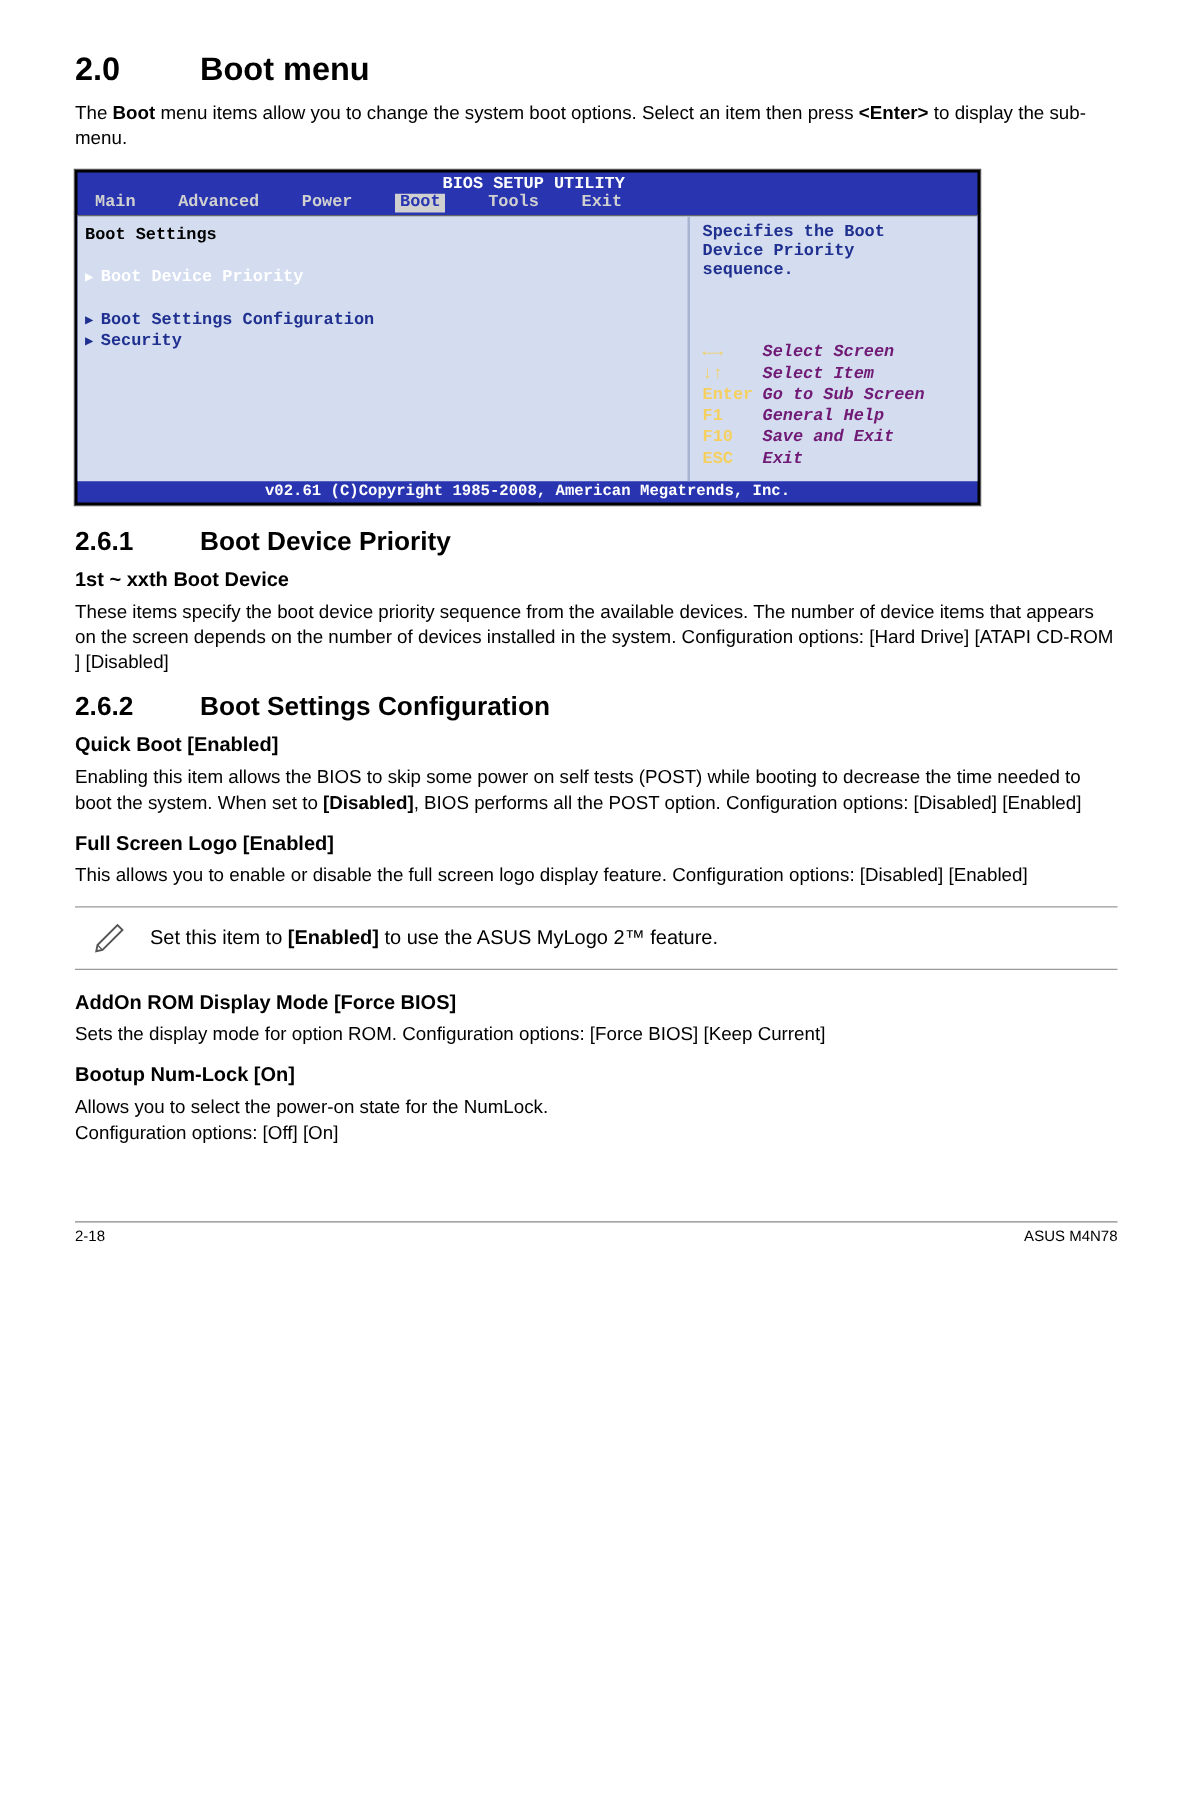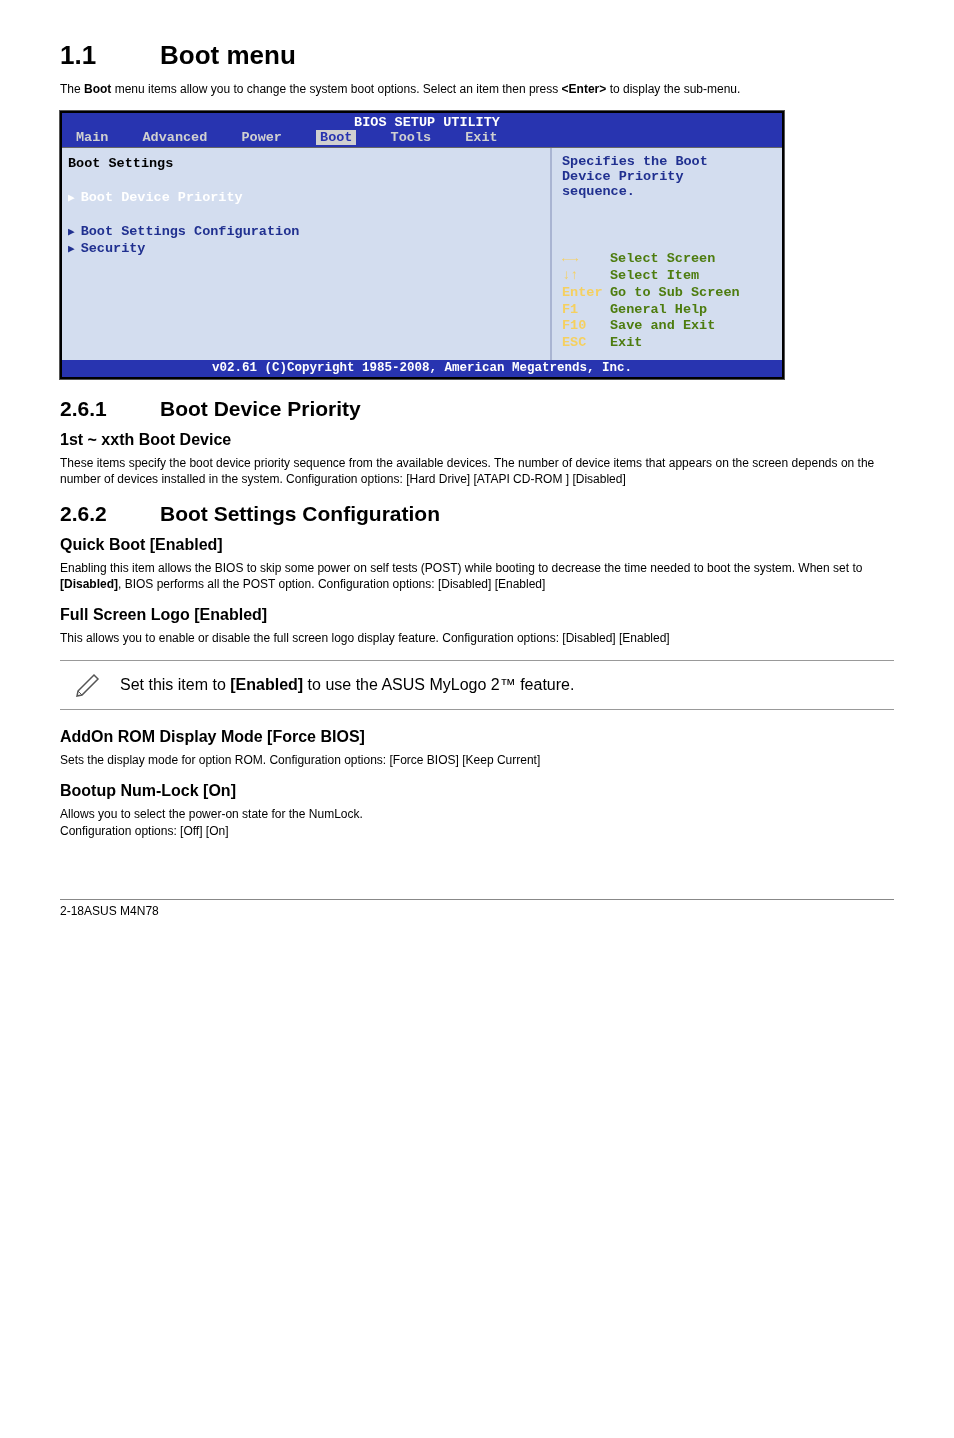--- a/index.html
+++ b/index.html
@@ -16,21 +16,21 @@
   h1.section-title {
     font-size: 26px;
     font-weight: bold;
     margin: 0 0 10px 0;
   }
   .section-num {
     display: inline-block;
     width: 100px;
   }
   p.body {
-    font-size: 12px;
+    font-size: 15px;
     line-height: 1.35;
     margin: 6px 0 14px 0;
   }
   .bold { font-weight: bold; }
   
   .bios-outer {
     background: #2834b0;
     border: 2px solid #000;
     font-family: "Courier New", monospace;
     font-size: 13.5px;
@@ -95,21 +95,21 @@
     bottom: 8px;
     left: 10px;
     right: 10px;
     line-height: 1.25;
   }
   .bios-right .key {
     color: #f5d060;
     display: inline-block;
     width: 48px;
   }
-  .bios-right .val { color: #4d7c0f; }
+  .bios-right .val { color: #701a75; font-style: italic; }
   .bios-footer {
     text-align: center;
     padding: 1px 0 2px 0;
     color: #fff;
     font-size: 12.5px;
   }
   
   h2.sub {
     font-size: 21px;
     font-weight: bold;
@@ -135,33 +135,34 @@
     text-align: center;
   }
   .note-icon svg { width: 32px; height: 32px; }
   .note-text {
     font-size: 16px;
     flex: 1;
   }
   
   .page-footer {
     display: flex;
+    justify-content: space-between;
     border-top: 1px solid #888;
     font-size: 12px;
     padding-top: 4px;
     margin-top: 60px;
   }
 </style>
 </head>
 <body>
 
 <div class="page">
 
   <h1 class="section-title">
-    <span class="section-num">1.1</span><span>Boot menu</span>
+    <span class="section-num">2.0</span><span>Boot menu</span>
   </h1>
 
   <p class="body">
     <span>The </span><span class="bold">Boot</span><span> menu items allow you to change the system boot options. Select an item then press </span><span class="bold">&lt;Enter&gt;</span><span> to display the sub-menu.</span>
   </p>
 
   <div class="bios-outer">
     <div class="bios-title">BIOS SETUP UTILITY</div>
     <div class="bios-tabs">
       <span>Main</span>

